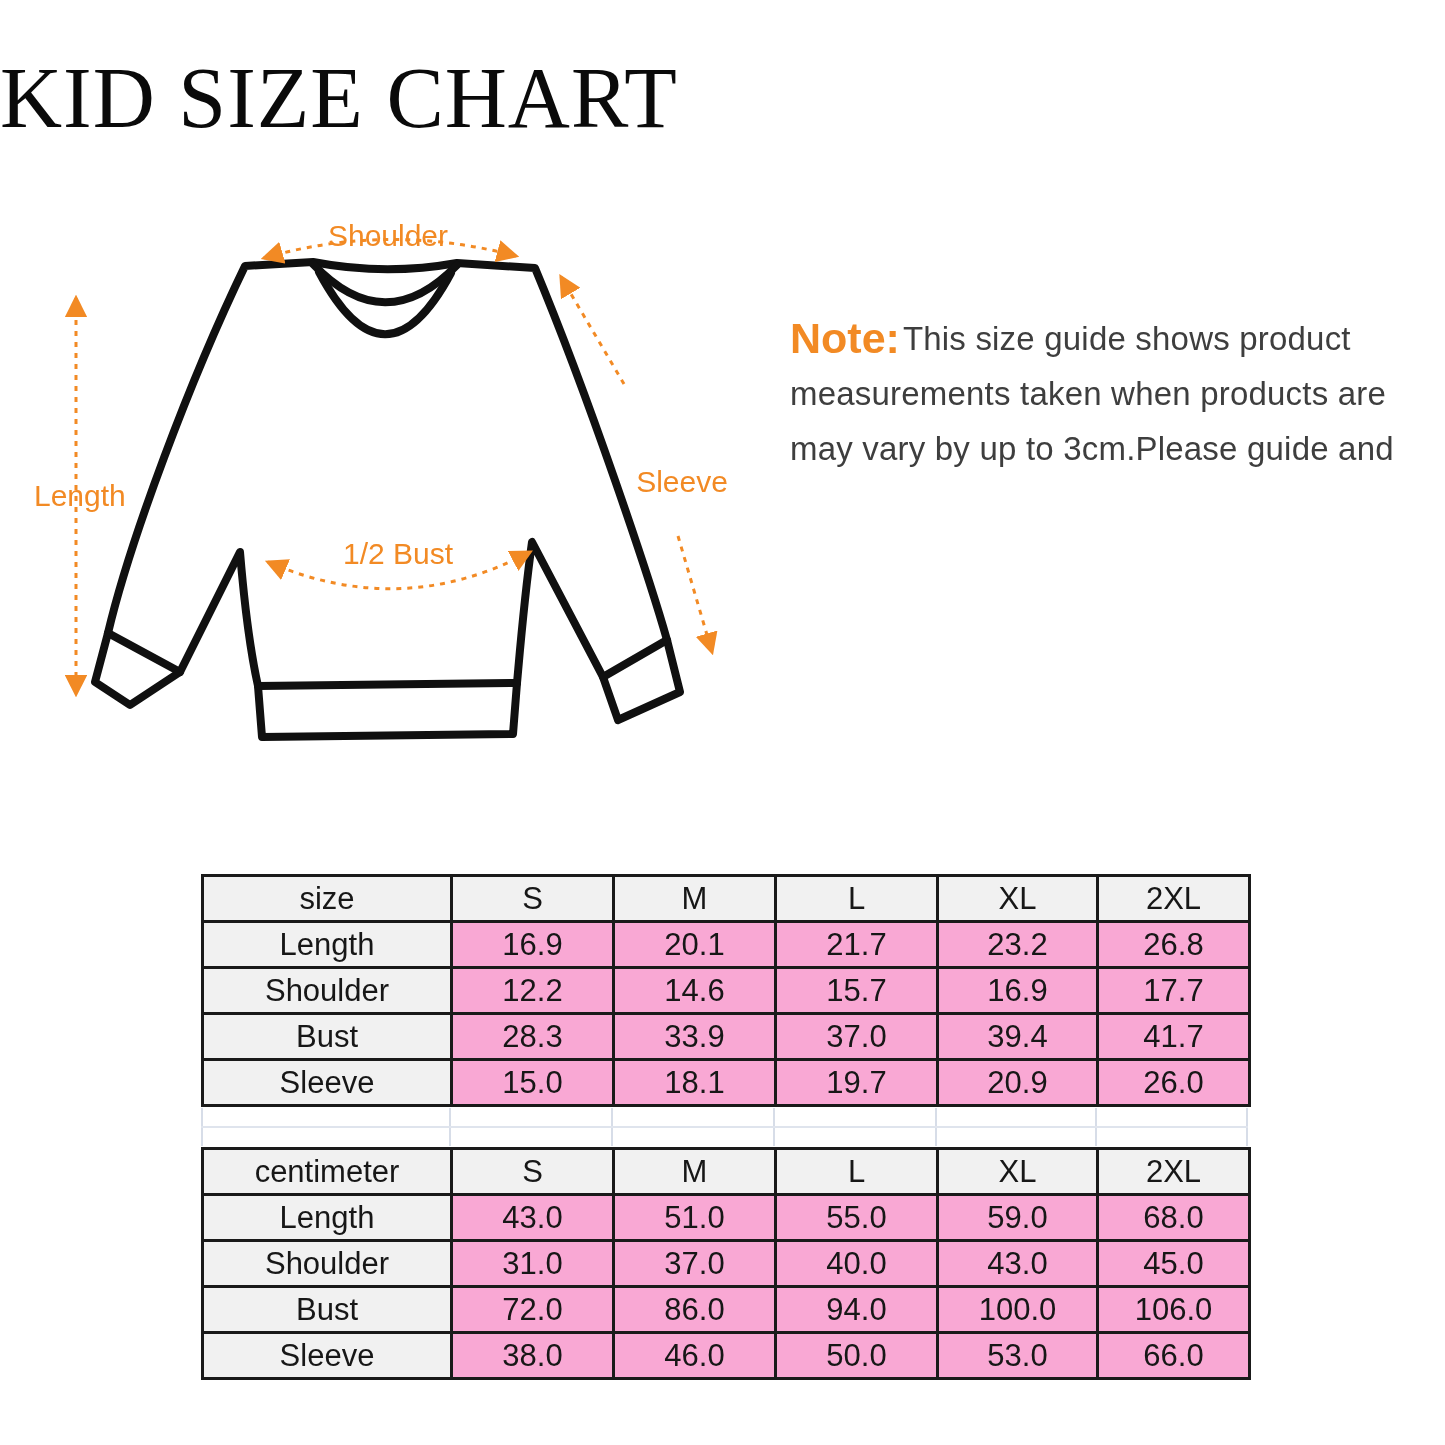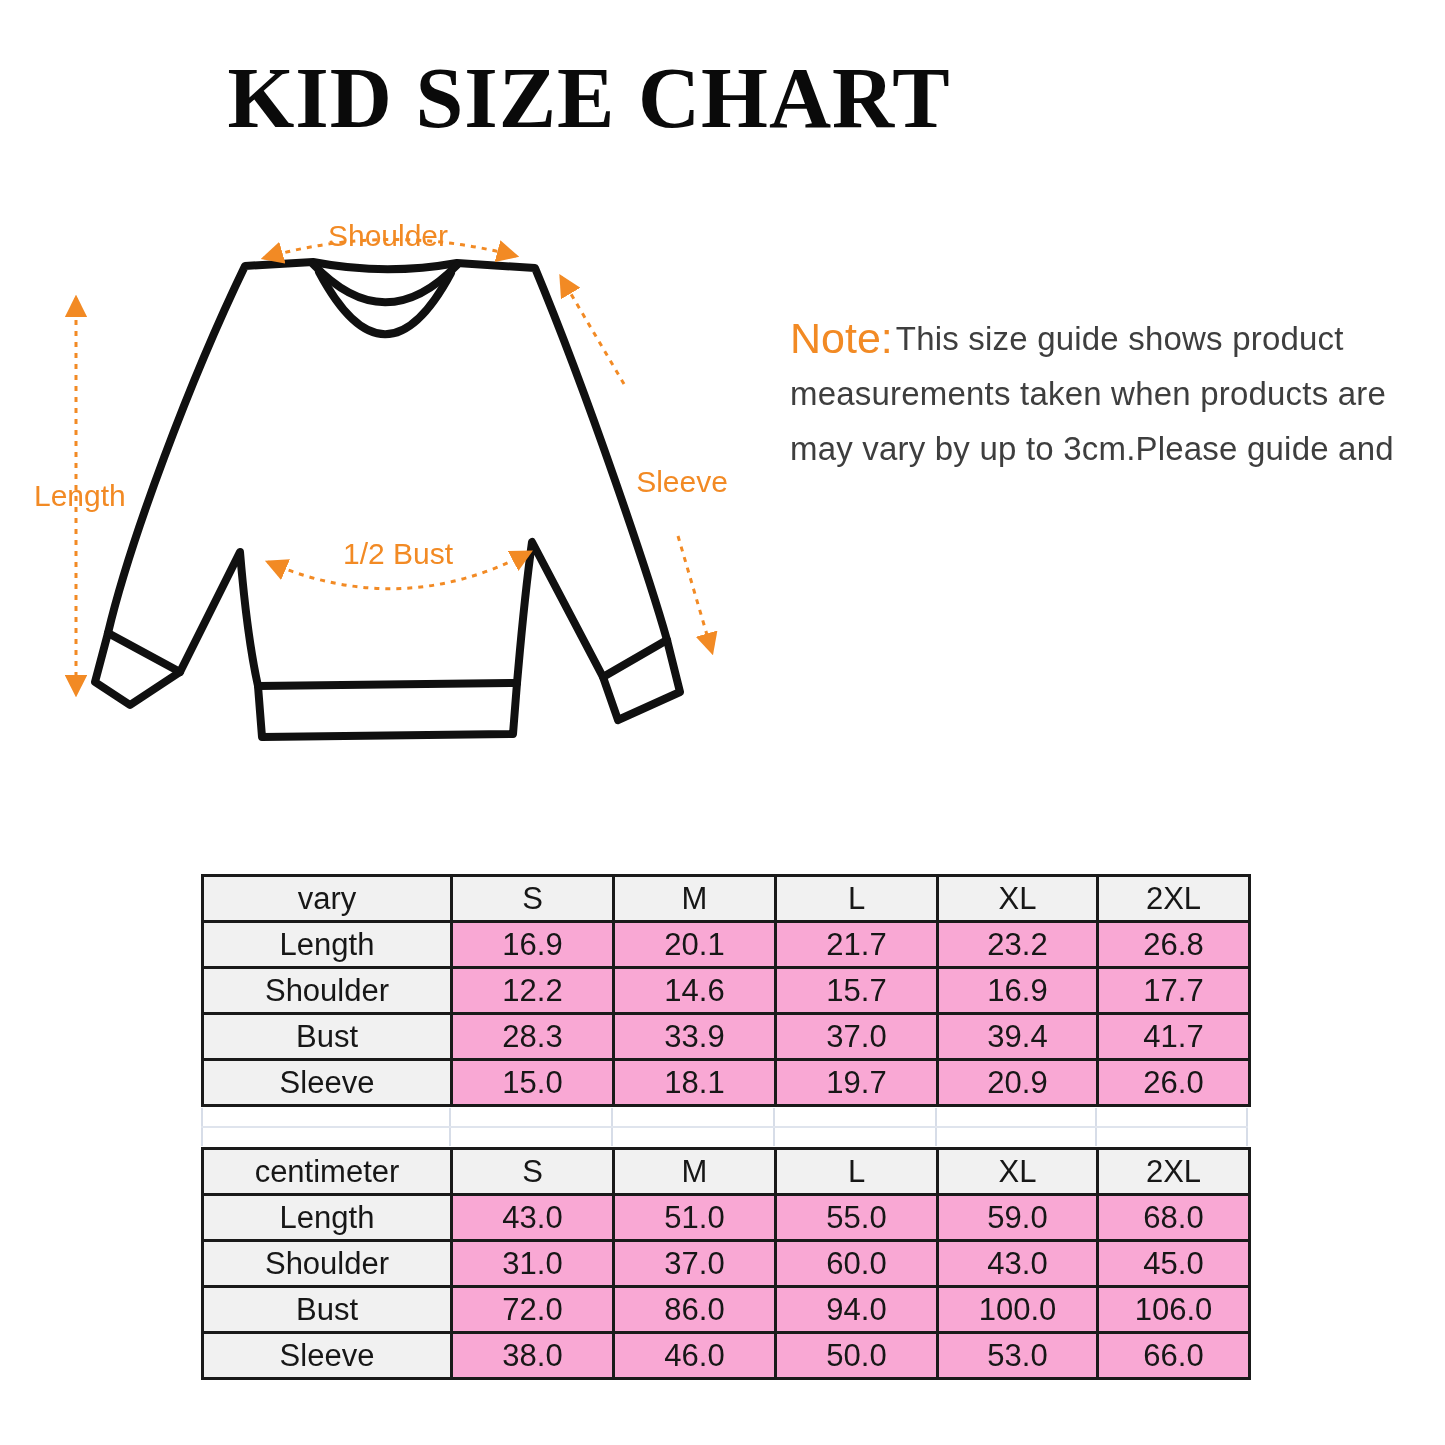--- a/index.html
+++ b/index.html
@@ -2,30 +2,30 @@
 <html style="--accent: #F28A24;"><head>
 <meta charset="utf-8">
 <style>
   html,body{margin:0;padding:0;background:#ffffff;}
   .canvas{
     position:relative;width:1445px;height:1445px;background:#ffffff;overflow:hidden;
     font-family:"Liberation Sans",sans-serif;
   }
   .title{
     position:absolute;top:50px;left:0;width:1178px;height:96px;
-    text-align:center;font-family:"Liberation Serif",serif;font-weight:bold;
+    font-family:"Liberation Serif",serif;font-weight:normal;
     font-size:86px;line-height:96px;letter-spacing:1px;color:#0a0a0a;margin:0;
   }
   .diagram{position:absolute;left:30px;top:200px;width:720px;height:560px;}
   .note{
     position:absolute;left:790px;top:311px;width:635px;
     font-size:33px;line-height:55px;color:#3e3e3e;letter-spacing:0.2px;
   }
   .note-label{
-    font-size:43px;font-weight:normal;color:var(--accent,#F28A24);
+    font-size:43px;font-weight:bold;color:var(--accent,#F28A24);
     margin-right:3px;vertical-align:-3px;letter-spacing:0;
   }
   .size-table{
     position:absolute;left:201px;width:1047px;border-collapse:collapse;table-layout:fixed;
     font-size:31px;color:#171717;text-align:center;
   }
   .t1{top:874px;}
   .t2{top:1147px;}
   .size-table td{
     border:3px solid #1a1a1a;height:43px;padding:0;background:#f9a8d4;
@@ -102,21 +102,21 @@
     <colgroup>
         <col style="width:249px">
         <col style="width:162px">
         <col style="width:162px">
         <col style="width:162px">
         <col style="width:160px">
         <col style="width:152px">
       </colgroup>
     <tbody>
       <tr>
-        <td class="shade">vary</td>
+        <td class="shade">size</td>
         <td class="shade">S</td>
         <td class="shade">M</td>
         <td class="shade">L</td>
         <td class="shade">XL</td>
         <td class="shade">2XL</td>
       </tr>
       <tr>
         <td class="shade">Length</td>
         <td>16.9</td>
         <td>20.1</td>
@@ -183,21 +183,21 @@
         <td>43.0</td>
         <td>51.0</td>
         <td>55.0</td>
         <td>59.0</td>
         <td>68.0</td>
       </tr>
       <tr>
         <td class="shade">Shoulder</td>
         <td>31.0</td>
         <td>37.0</td>
-        <td>60.0</td>
+        <td>40.0</td>
         <td>43.0</td>
         <td>45.0</td>
       </tr>
       <tr>
         <td class="shade">Bust</td>
         <td>72.0</td>
         <td>86.0</td>
         <td>94.0</td>
         <td>100.0</td>
         <td>106.0</td>

